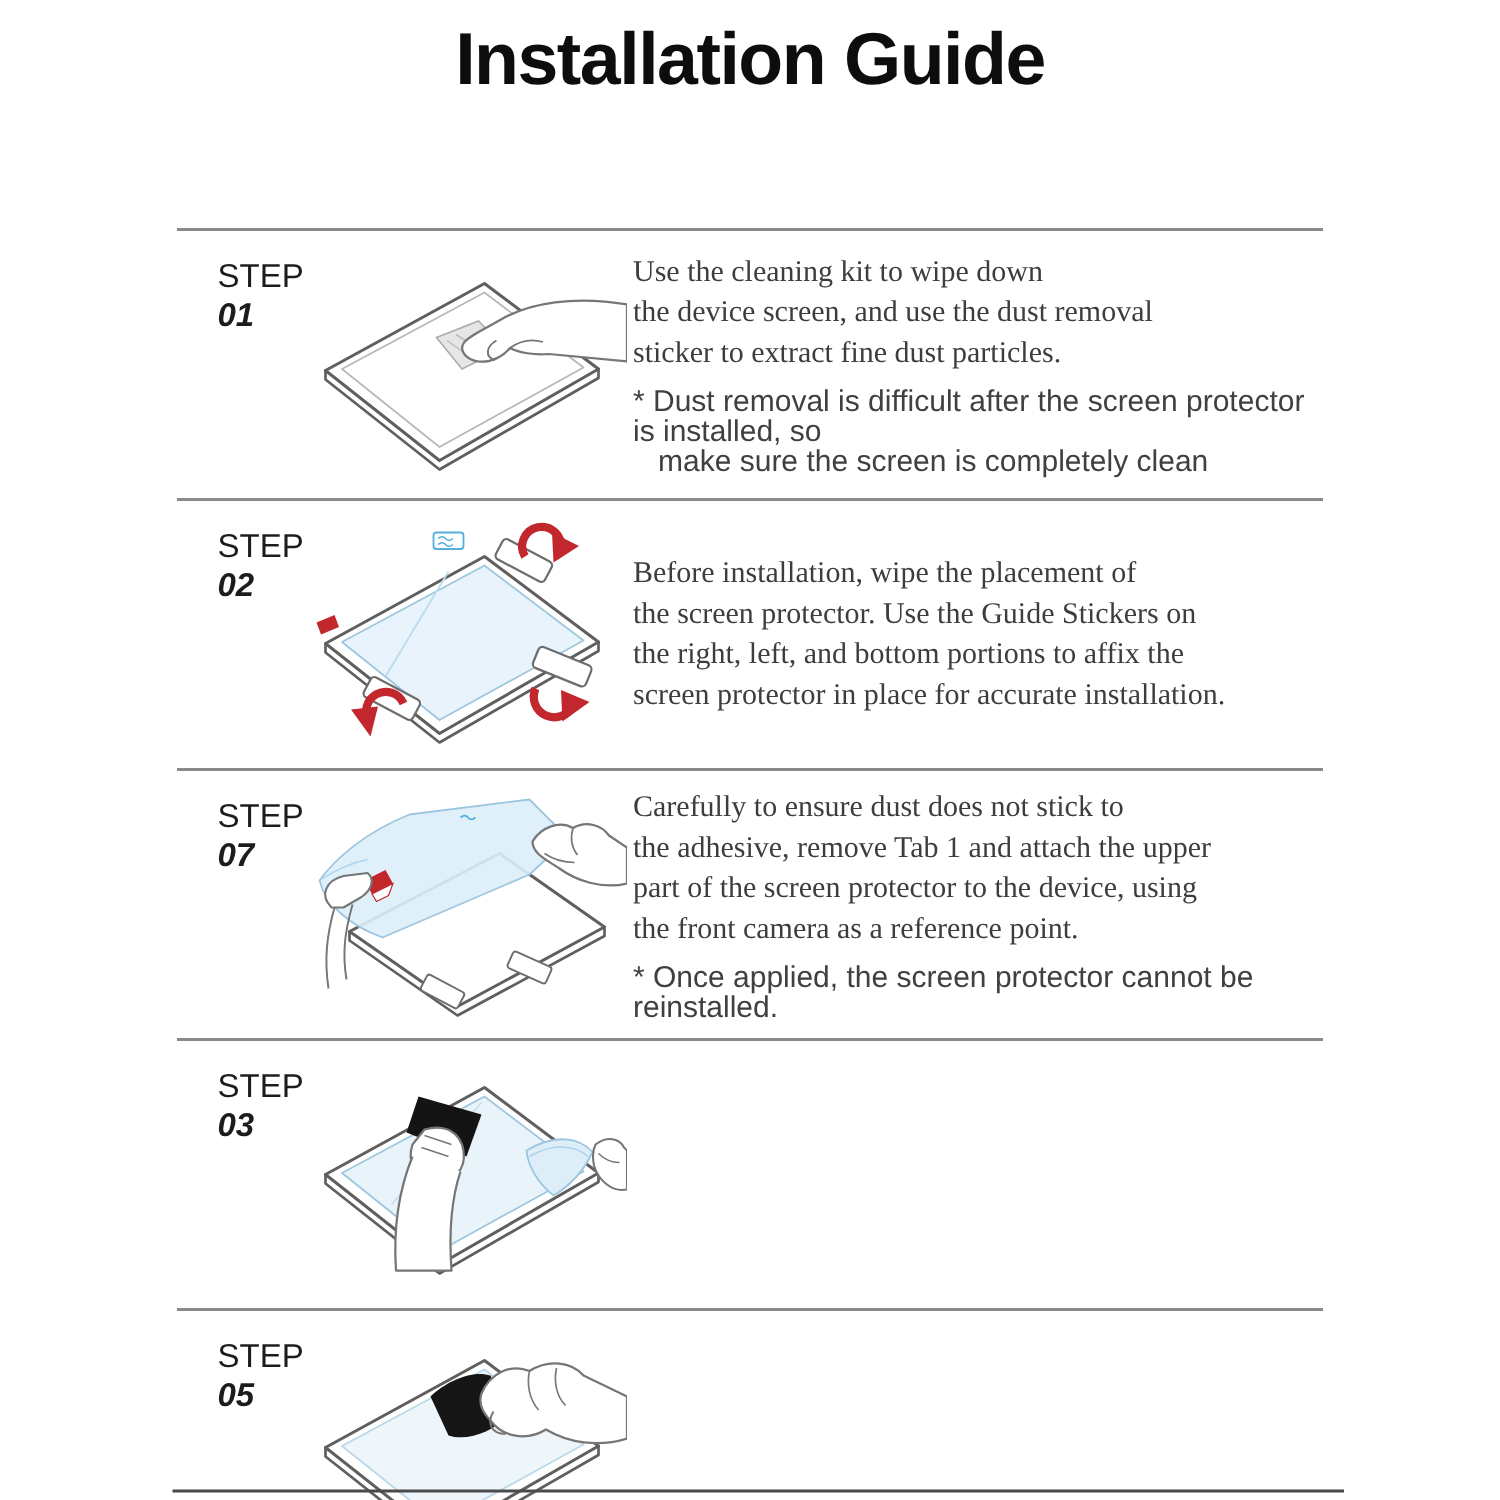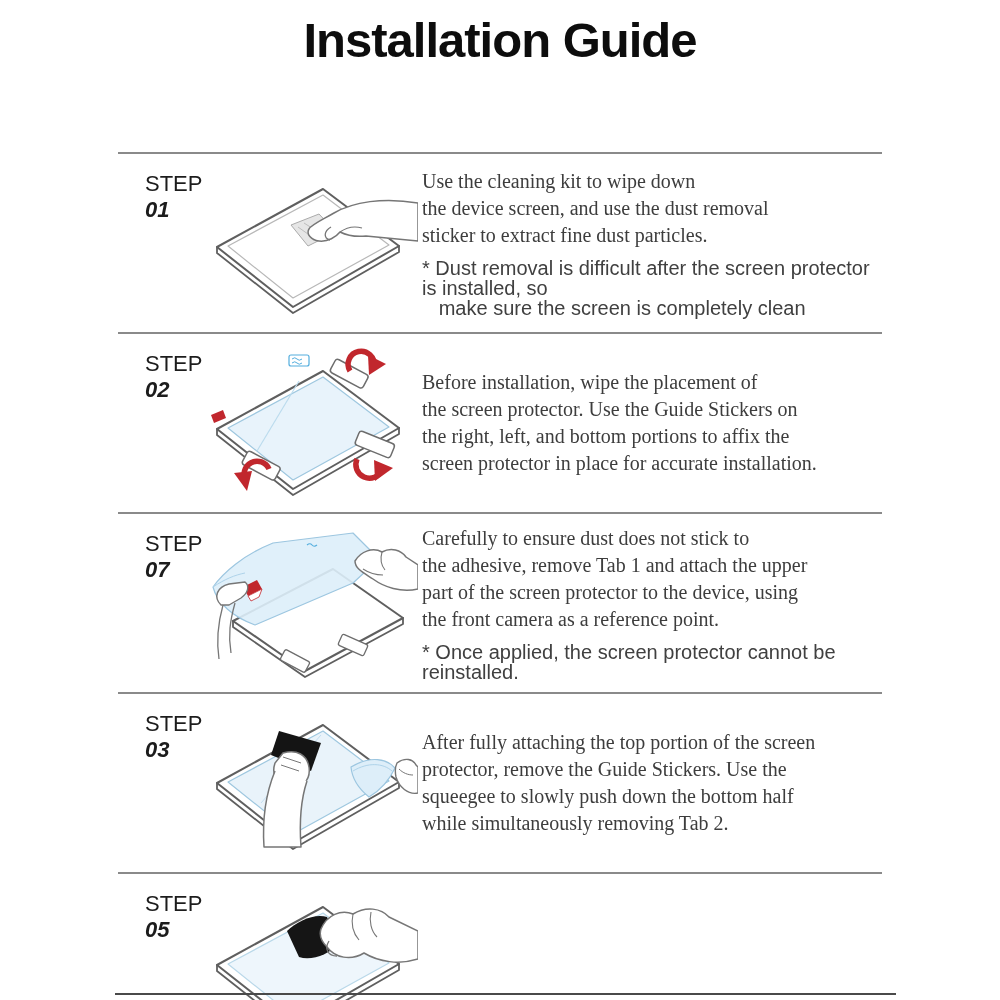--- a/index.html
+++ b/index.html
@@ -162,26 +162,20 @@
         <path d="M148,62 C168,50 184,54 192,63 C186,76 176,86 166,92 C156,84 149,73 148,62 Z" fill="#ddeef9" stroke="#9cc6e0" stroke-width="1.2"></path>
         <path d="M150,66 C165,57 180,58 189,66" fill="none" stroke="#aed3ea" stroke-width="1"></path>
         <polygon points="76,26 118,38 108,66 68,50" fill="#141414"></polygon>
         <path d="M80,48 C94,44 104,50 106,62 C108,76 98,84 86,82 C74,80 68,70 72,58 Z" fill="#ffffff" stroke="#767676" stroke-width="1.5"></path>
         <path d="M72,66 C63,88 59,112 61,142 L98,142 C96,114 98,94 104,76" fill="#ffffff" stroke="#767676" stroke-width="1.5" stroke-linejoin="round"></path>
         <path d="M80,52 L98,58 M78,60 L96,66" stroke="#767676" stroke-width="1" fill="none"></path>
         <path d="M194,58 C202,52 210,54 213,60 L215,62 L215,88 C205,90 196,82 193,72 C192,67 192,62 194,58 Z" fill="#ffffff" stroke="#767676" stroke-width="1.4"></path>
         <path d="M196,64 C200,68 205,70 210,70" fill="none" stroke="#767676" stroke-width="1"></path>
       </svg>
     </div>
-    <div class="step-text">
-      <div class="step-desc">After fully attaching the top portion of the screen
-protector, remove the Guide Stickers. Use the
-squeegee to slowly push down the bottom half
-while simultaneously removing Tab 2.</div>
-    </div>
   </section>
 
   <section class="step-row">
     <div class="step-label">
       <span class="word">STEP</span>
       <span class="num">05</span>
     </div>
     <div class="step-illus">
       <svg width="215" height="156" viewBox="0 0 215 156">
         <path d="M14,80 L14,86 L90,146 L196,85 L196,79 Z" fill="#ffffff" stroke="#5f5f5f" stroke-width="1.8" stroke-linejoin="round"></path>

